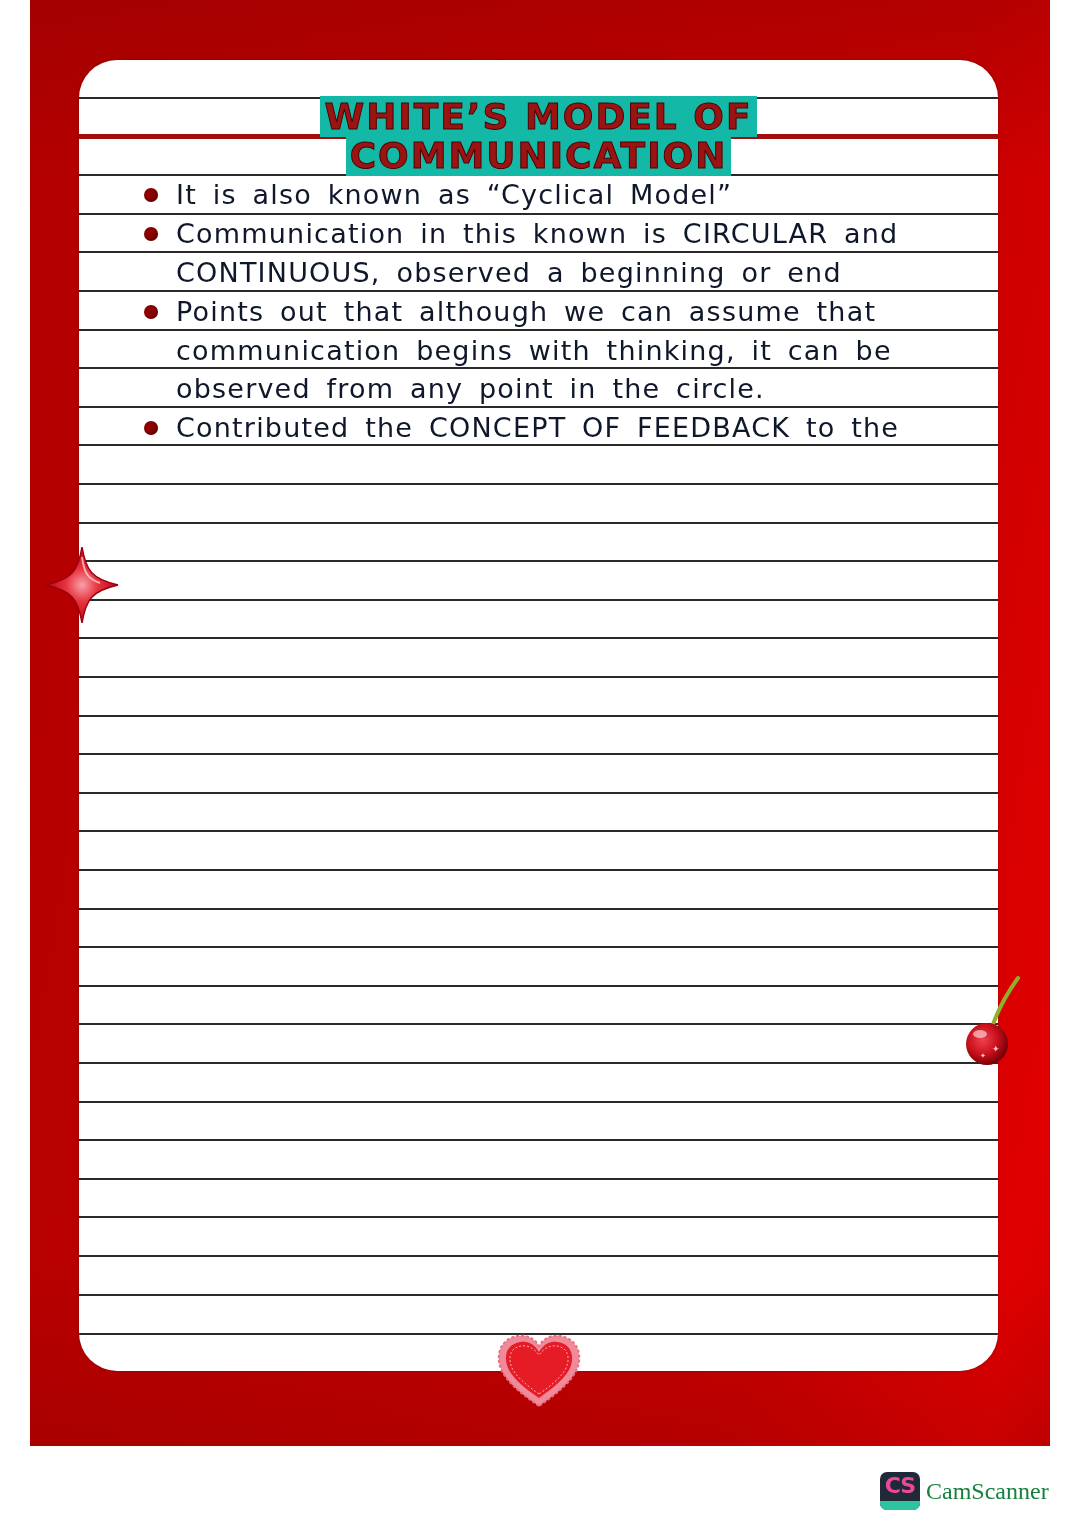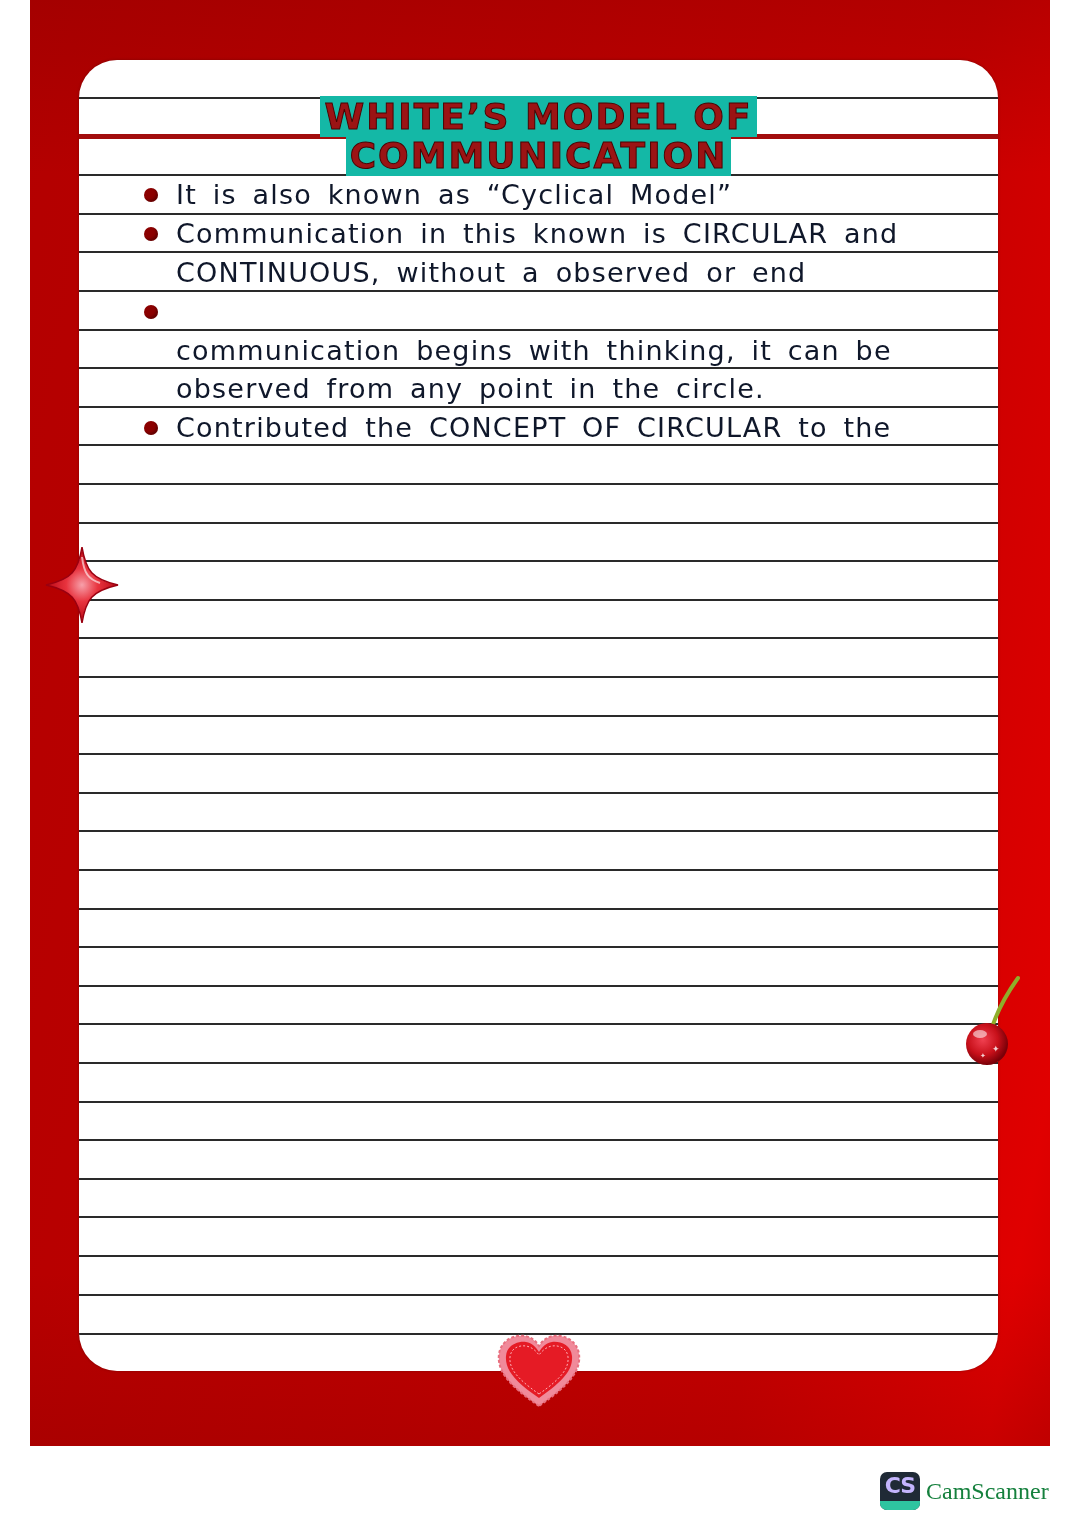--- a/index.html
+++ b/index.html
@@ -44,21 +44,21 @@
     }
     .deco { position: absolute; }
     .camscanner {
       position: absolute; left: 880px; top: 1472px; display: flex; align-items: center; gap: 6px;
     }
     .cs-logo {
       width: 40px; height: 38px; border-radius: 7px; background: #1f2a36; position: relative; overflow: hidden;
       display: flex; align-items: flex-start; justify-content: center;
     }
     .cs-logo .cs-text {
-      color: #c4b5fd; font-weight: bold; font-size: 22px; line-height: 28px;
+      color: #ec4899; font-weight: bold; font-size: 22px; line-height: 28px;
       font-family: "DejaVu Sans", sans-serif; letter-spacing: -1px;
     }
     .cs-logo .cs-bar { position: absolute; left: 0; right: 0; bottom: 0; height: 9px; background: #2ec4a0; }
     .cs-name { font-family: "Liberation Serif", serif; font-size: 24px; color: #15803d; }
   </style>
 </head>
 <body>
 
 <div class="frame"></div>
 
@@ -103,28 +103,29 @@
   </div>
   <div class="title-line" style="top:77px; line-height:38px;">
     <span>COMMUNICATION</span>
   </div>
 
   <div class="bullet-dot" style="left:65px; top:128px;"></div>
   <div class="text-line" style="top:119px;">It is also known as “Cyclical Model”</div>
 
   <div class="bullet-dot" style="left:65px; top:167px;"></div>
   <div class="text-line" style="top:158px;">Communication in this known is CIRCULAR and</div>
-  <div class="text-line" style="top:197px;">CONTINUOUS, without a observed or end</div>
+  <div class="text-line" style="top:197px;">CONTINUOUS, observed a beginning or end</div>
 
   <div class="bullet-dot" style="left:65px; top:245px;"></div>
+  <div class="text-line" style="top:236px;">Points out that although we can assume that</div>
   <div class="text-line" style="top:275px;">communication begins with thinking, it can be</div>
   <div class="text-line" style="top:313px;">observed from any point in the circle.</div>
 
   <div class="bullet-dot" style="left:65px; top:361px;"></div>
-  <div class="text-line" style="top:352px;">Contributed the CONCEPT OF CIRCULAR to the</div>
+  <div class="text-line" style="top:352px;">Contributed the CONCEPT OF FEEDBACK to the</div>
 </div>
 
 <div class="deco" style="left:44px; top:545px; width:76px; height:80px;">
   <svg width="76" height="80" viewBox="0 0 76 80">
     <defs>
       <radialGradient id="sg" cx="50%" cy="50%" r="55%">
         <stop offset="0%" stop-color="#f7a0aa"></stop>
         <stop offset="40%" stop-color="#e8333e"></stop>
         <stop offset="100%" stop-color="#b0000c"></stop>
       </radialGradient>

